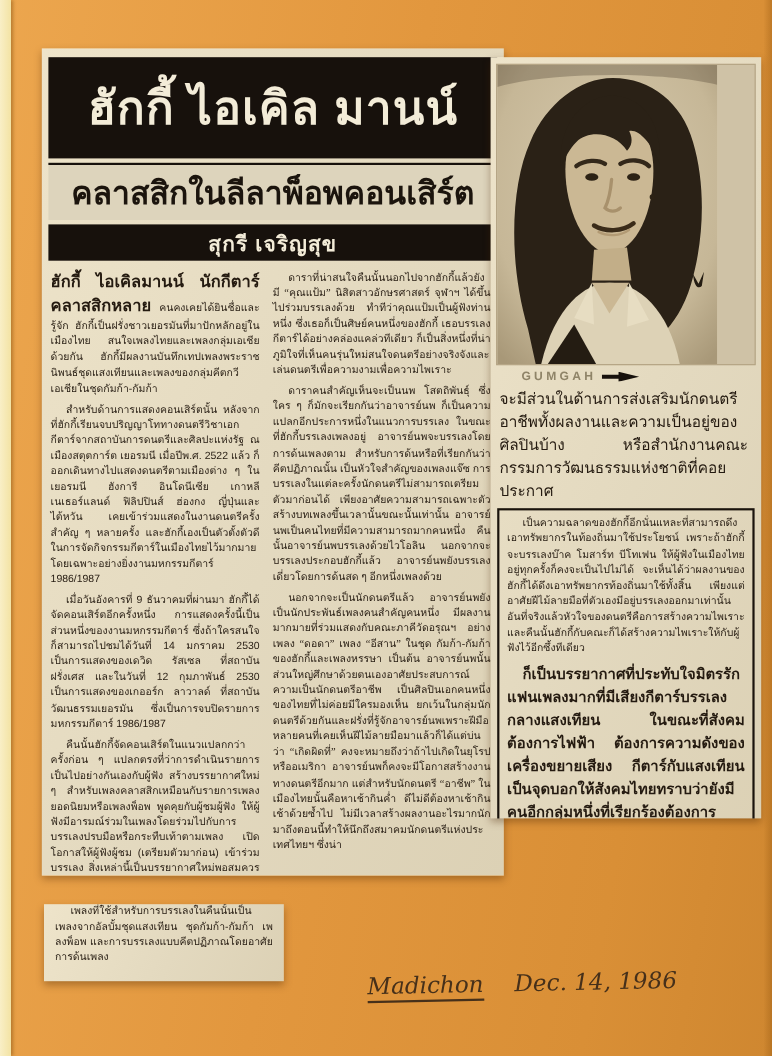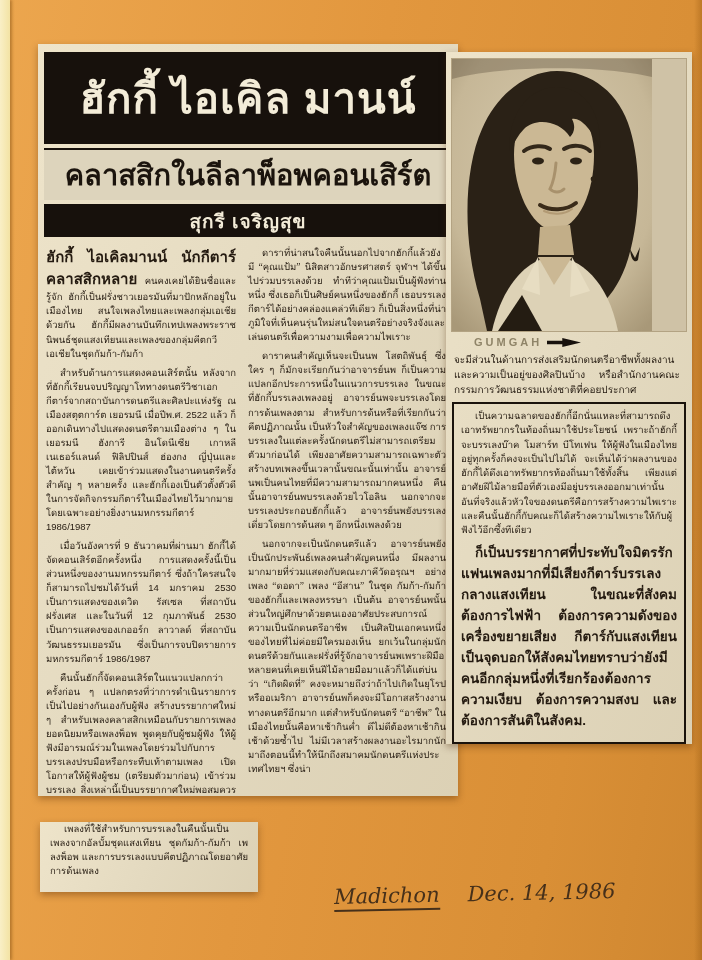--- a/index.html
+++ b/index.html
@@ -37,21 +37,21 @@
   .lead-bold{font-weight:bold;font-size:15px;}
   .tail-inner{padding:0 10px;color:#241a10;font-size:9.5px;line-height:1.48;text-align:justify;}
 
   .photo-frame{margin:6px 5px 0 5px;height:272px;background:#cfc2a6;overflow:hidden;
     border:1px solid #b3a383;}
   .photo-frame svg{display:block;}
   .caption-row{display:flex;align-items:center;gap:5px;padding:4px 0 2px 28px;}
   .caption-text{color:#8f8468;font-size:11px;letter-spacing:3px;font-weight:bold;}
   .caption-arrow{width:34px;height:9px;background:#17110c;
     clip-path:polygon(0 50%,55% 0,55% 30%,100% 30%,100% 70%,55% 70%,55% 100%);transform:rotate(180deg);}
-  .col-right-text{padding:2px 12px 0 8px;color:#241a10;font-size:10px;line-height:1.5;text-align:justify;}
+  .col-right-text{padding:2px 12px 0 8px;color:#241a10;font-size:14px;line-height:1.5;text-align:justify;}
   .boxed-section{border:2px solid #1a130c;margin:4px 6px 0 6px;padding:5px 7px;color:#241a10;
     font-size:9.5px;line-height:1.5;text-align:justify;}
   .closing-statement{font-weight:bold;font-size:13.5px;line-height:1.55;margin-top:6px;text-align:justify;}
 
   .handwriting{position:absolute;left:334px;top:882px;color:#46301a;
     font-family:"DejaVu Serif","Liberation Serif",serif;font-style:italic;font-size:21px;
     transform:rotate(-1.2deg);display:flex;gap:28px;white-space:nowrap;}
   .hw-underline{border-bottom:2px solid #46301a;padding-bottom:1px;}
 </style>
 </head>

